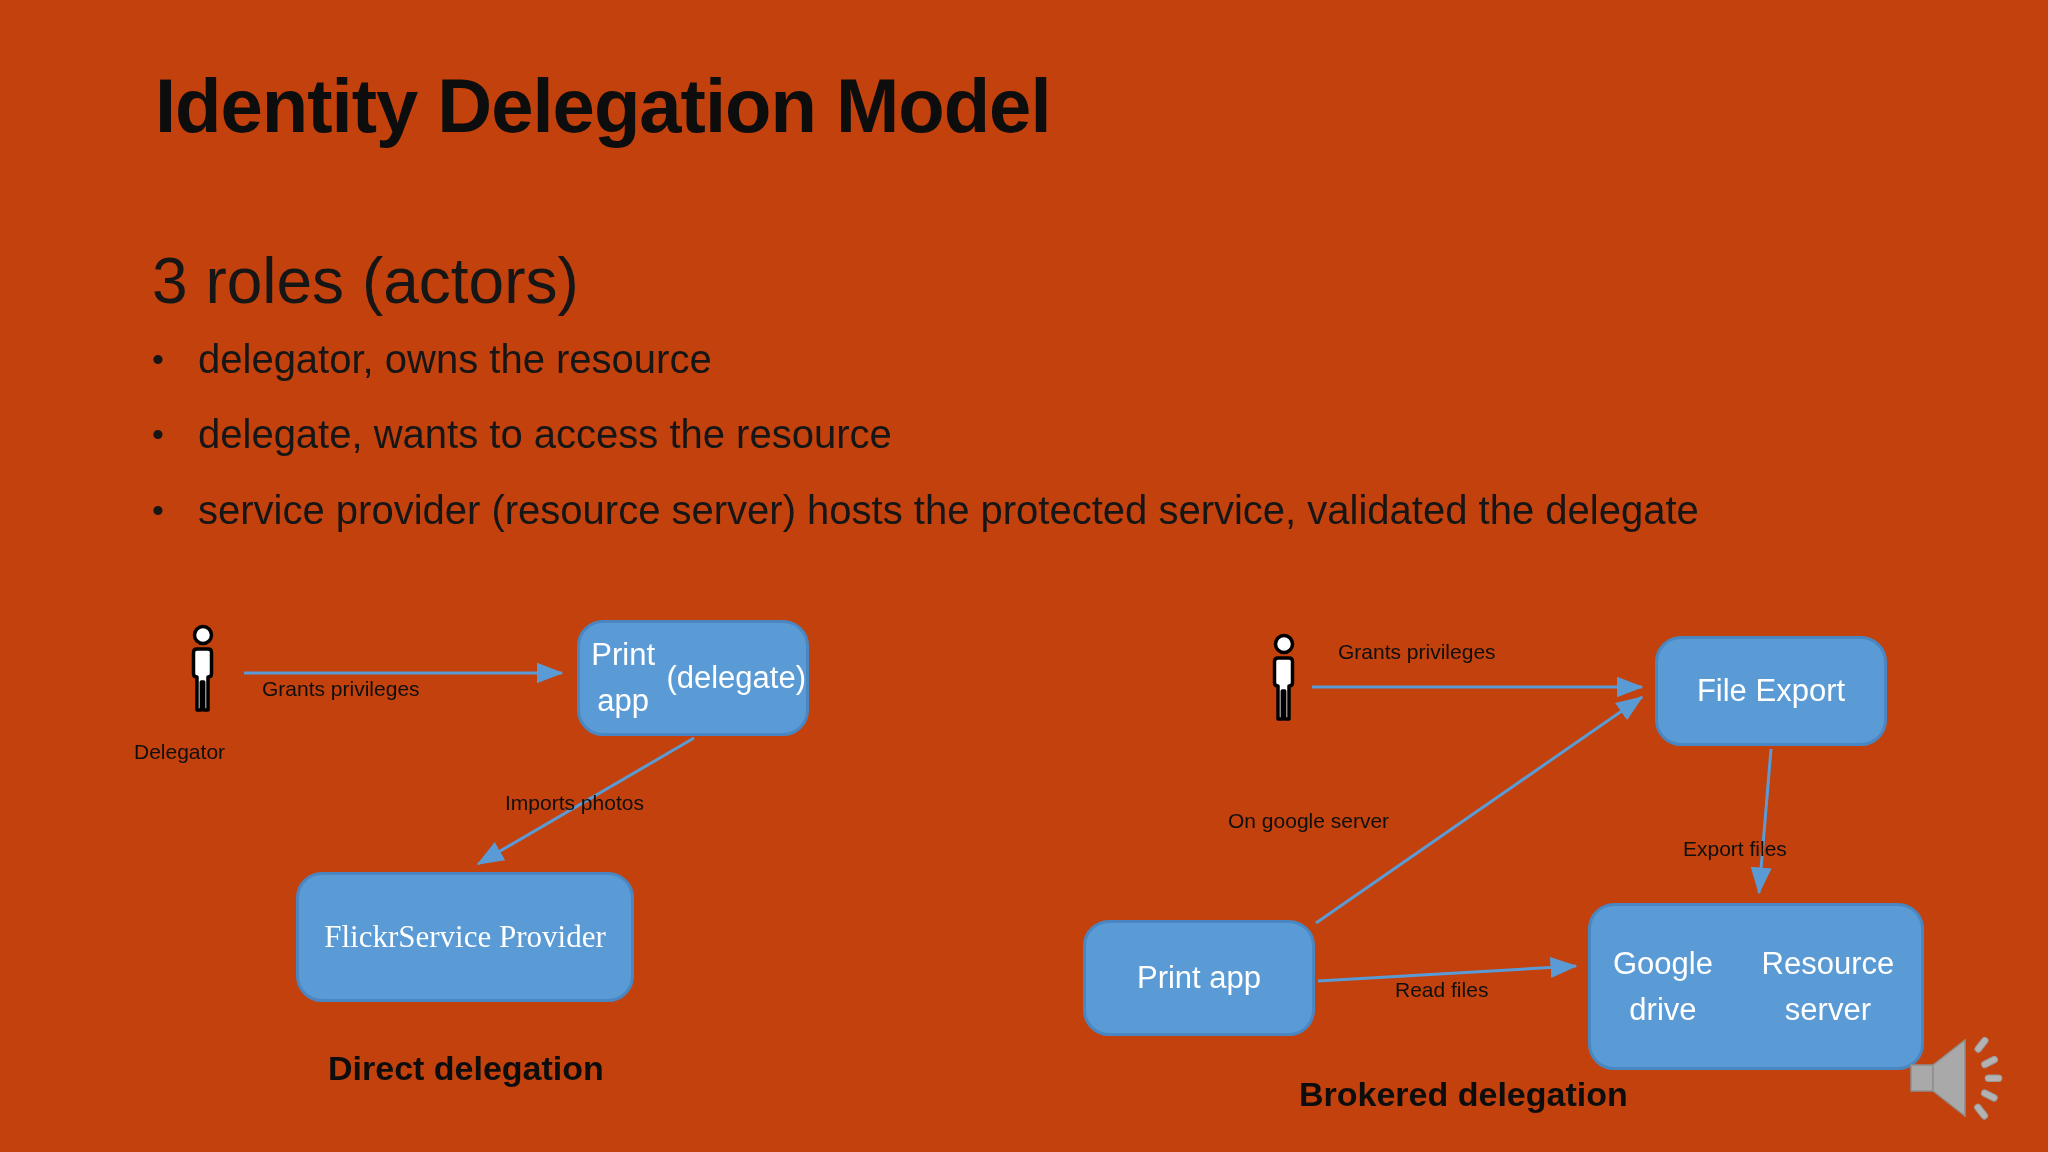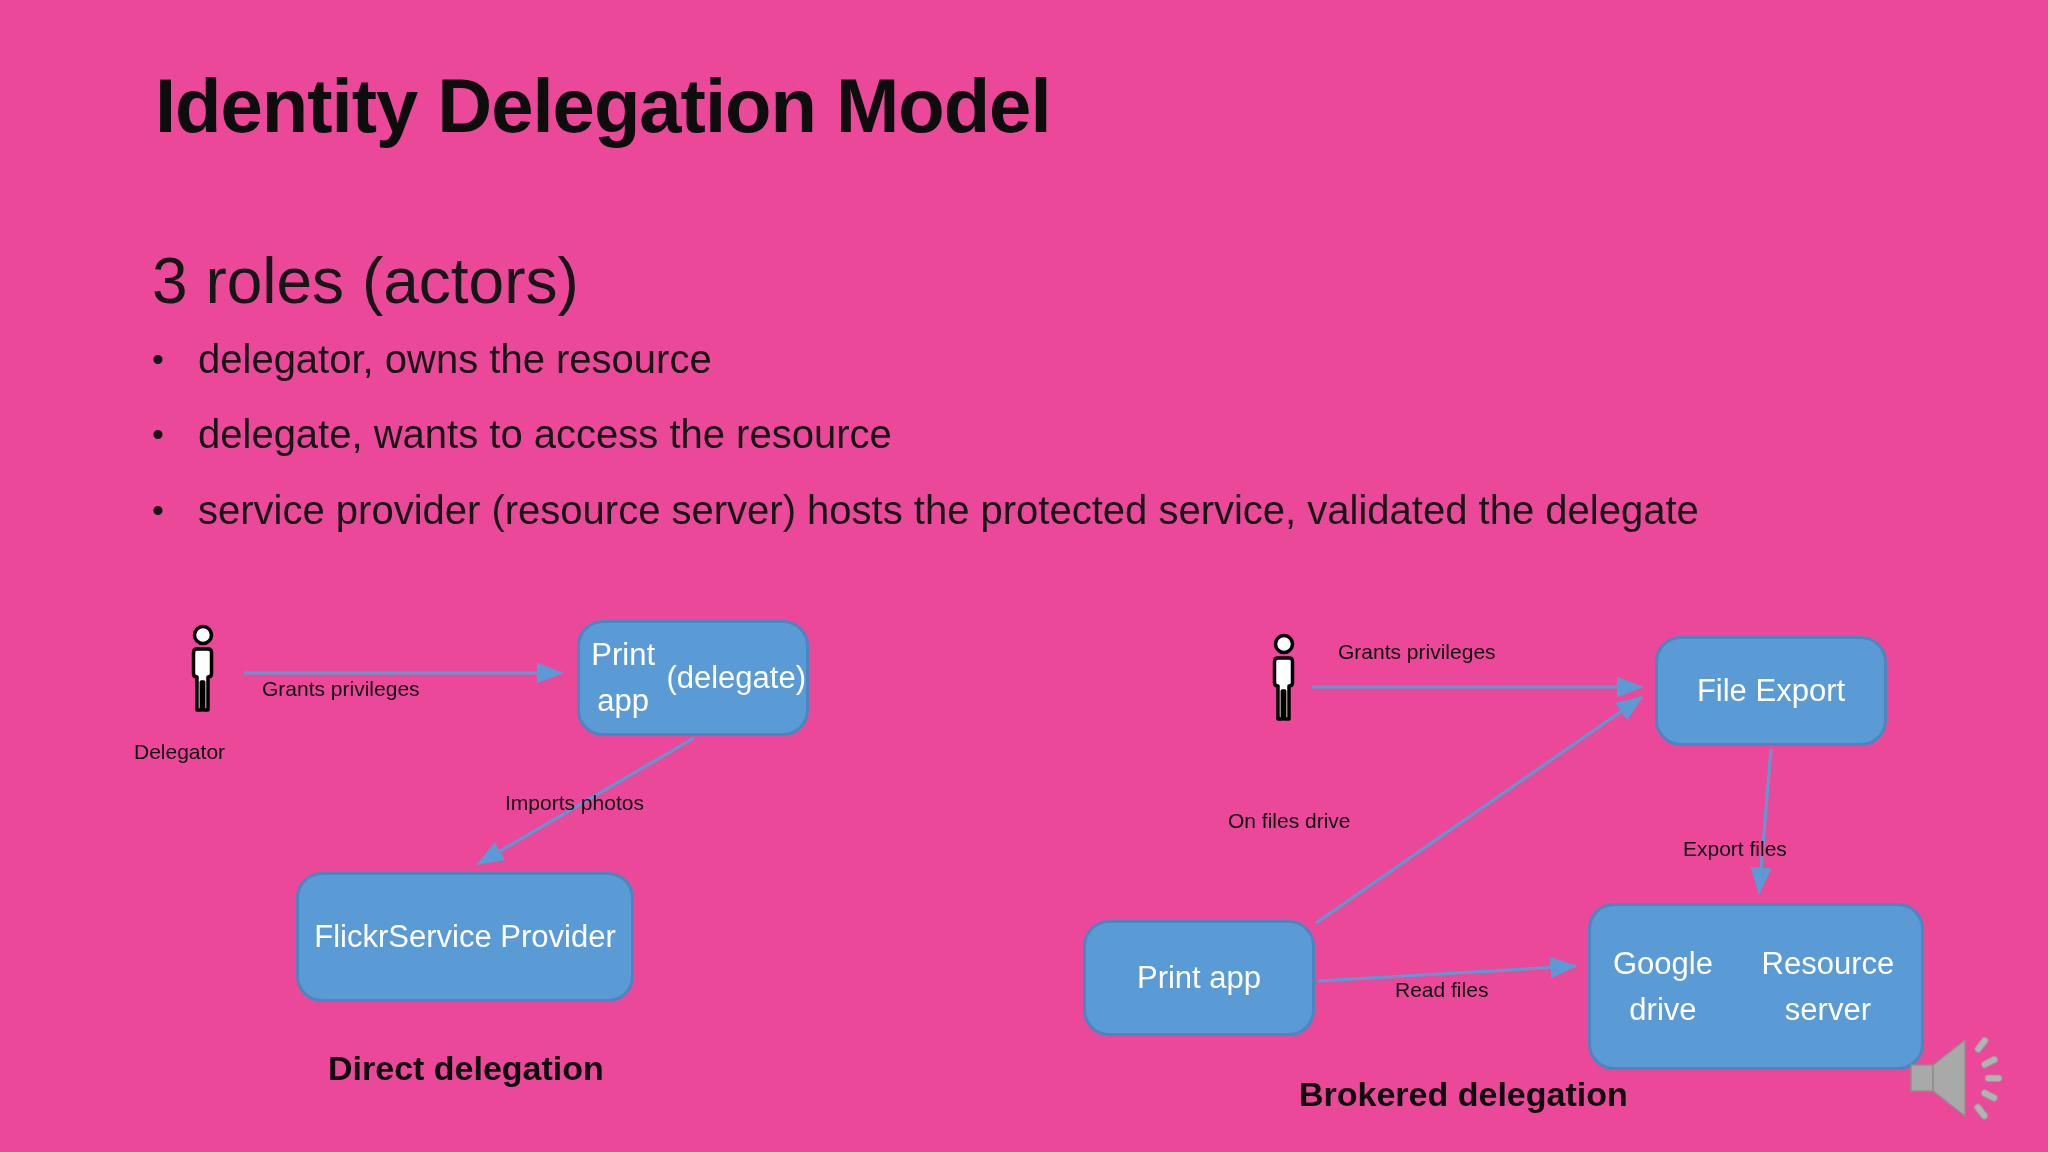--- a/index.html
+++ b/index.html
@@ -1,19 +1,19 @@
 <!DOCTYPE html>
 <html><head>
 <meta charset="utf-8">
 <style>
   html,body{margin:0;padding:0;background:#fff;}
   .slide{
     position:relative;
     width:2048px;height:1152px;
-    background:#ec4899;
+    background:#c2410c;
     overflow:hidden;
     font-family:"Liberation Sans", sans-serif;
     color:#111;
   }
   .abs{position:absolute;}
   .slide-title{
     left:155px;top:62px;
     font-size:76px;font-weight:600;letter-spacing:-1px;
     color:#0d0d0d;white-space:nowrap;
   }
@@ -91,40 +91,40 @@
 
   <div class="abs diagram-label" style="left:262px;top:677px;">Grants privileges</div>
 
   <div class="abs node-box" style="left:577px;top:620px;width:232px;height:116px;">
     <span>Print app</span>
     <span>(delegate)</span>
   </div>
 
   <div class="abs diagram-label" style="left:505px;top:791px;">Imports photos</div>
 
-  <div class="abs node-box" style="left:296px;top:872px;width:338px;height:130px;">
+  <div class="abs node-box" style="left:296px;top:872px;width:338px;height:130px;font-family:Liberation Serif, serif;">
     <span>Flickr</span>
     <span>Service Provider</span>
   </div>
 
   <div class="abs diagram-caption" style="left:328px;top:1049px;">Direct delegation</div>
 
   <svg class="abs person" style="left:1264px;top:633px;" width="40" height="98" viewBox="0 0 40 98">
     <circle cx="20" cy="11" r="8.5" fill="#fff" stroke="#000" stroke-width="3.5"></circle>
     <path d="M15 25 h10 q3.5 0 3.5 3.5 v21 q0 3.5 -3.5 3.5 v33 h-4.3 v-28 h-2.4 v28 h-4.3 v-33 q-3.5 0 -3.5 -3.5 v-21 q0 -3.5 3.5 -3.5 z" fill="#fff" stroke="#000" stroke-width="3.5" stroke-linejoin="round"></path>
   </svg>
 
   <div class="abs diagram-label" style="left:1338px;top:640px;">Grants privileges</div>
 
   <div class="abs node-box" style="left:1655px;top:636px;width:232px;height:110px;">
     <span>File Export</span>
   </div>
 
   <div class="abs diagram-label" style="left:1228px;top:806px;line-height:1.4;white-space:normal;width:330px;">
-    <div>On files drive</div>
+    <div>On google server</div>
   </div>
 
   <div class="abs diagram-label" style="left:1683px;top:789px;margin-top:48px;">Export files</div>
 
   <div class="abs node-box" style="left:1083px;top:920px;width:232px;height:116px;">
     <span>Print app</span>
   </div>
 
   <div class="abs diagram-label" style="left:1395px;top:978px;">Read files</div>
 

